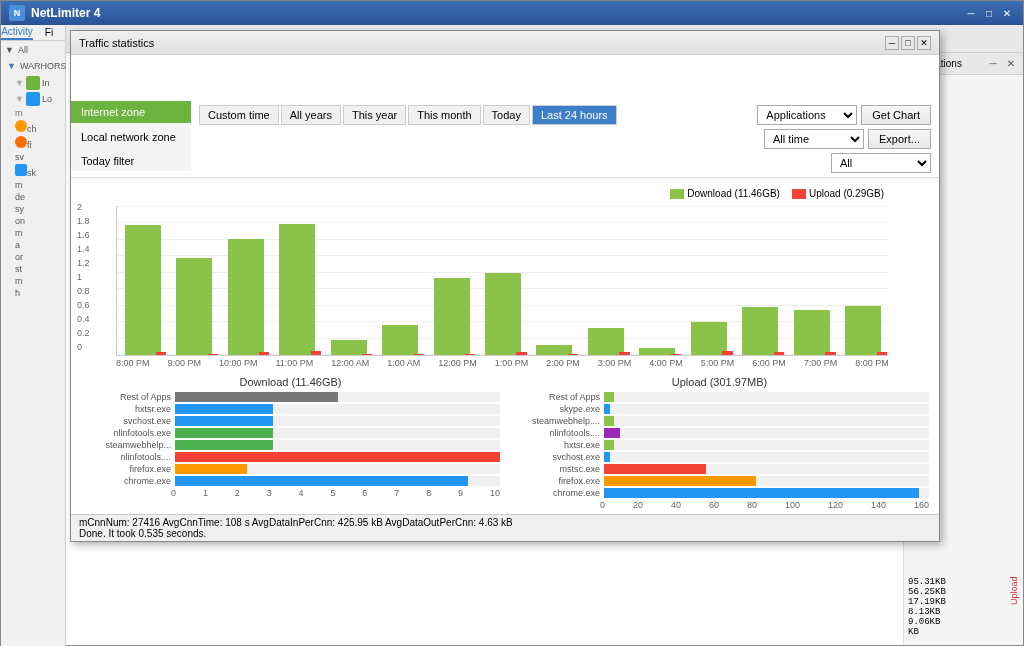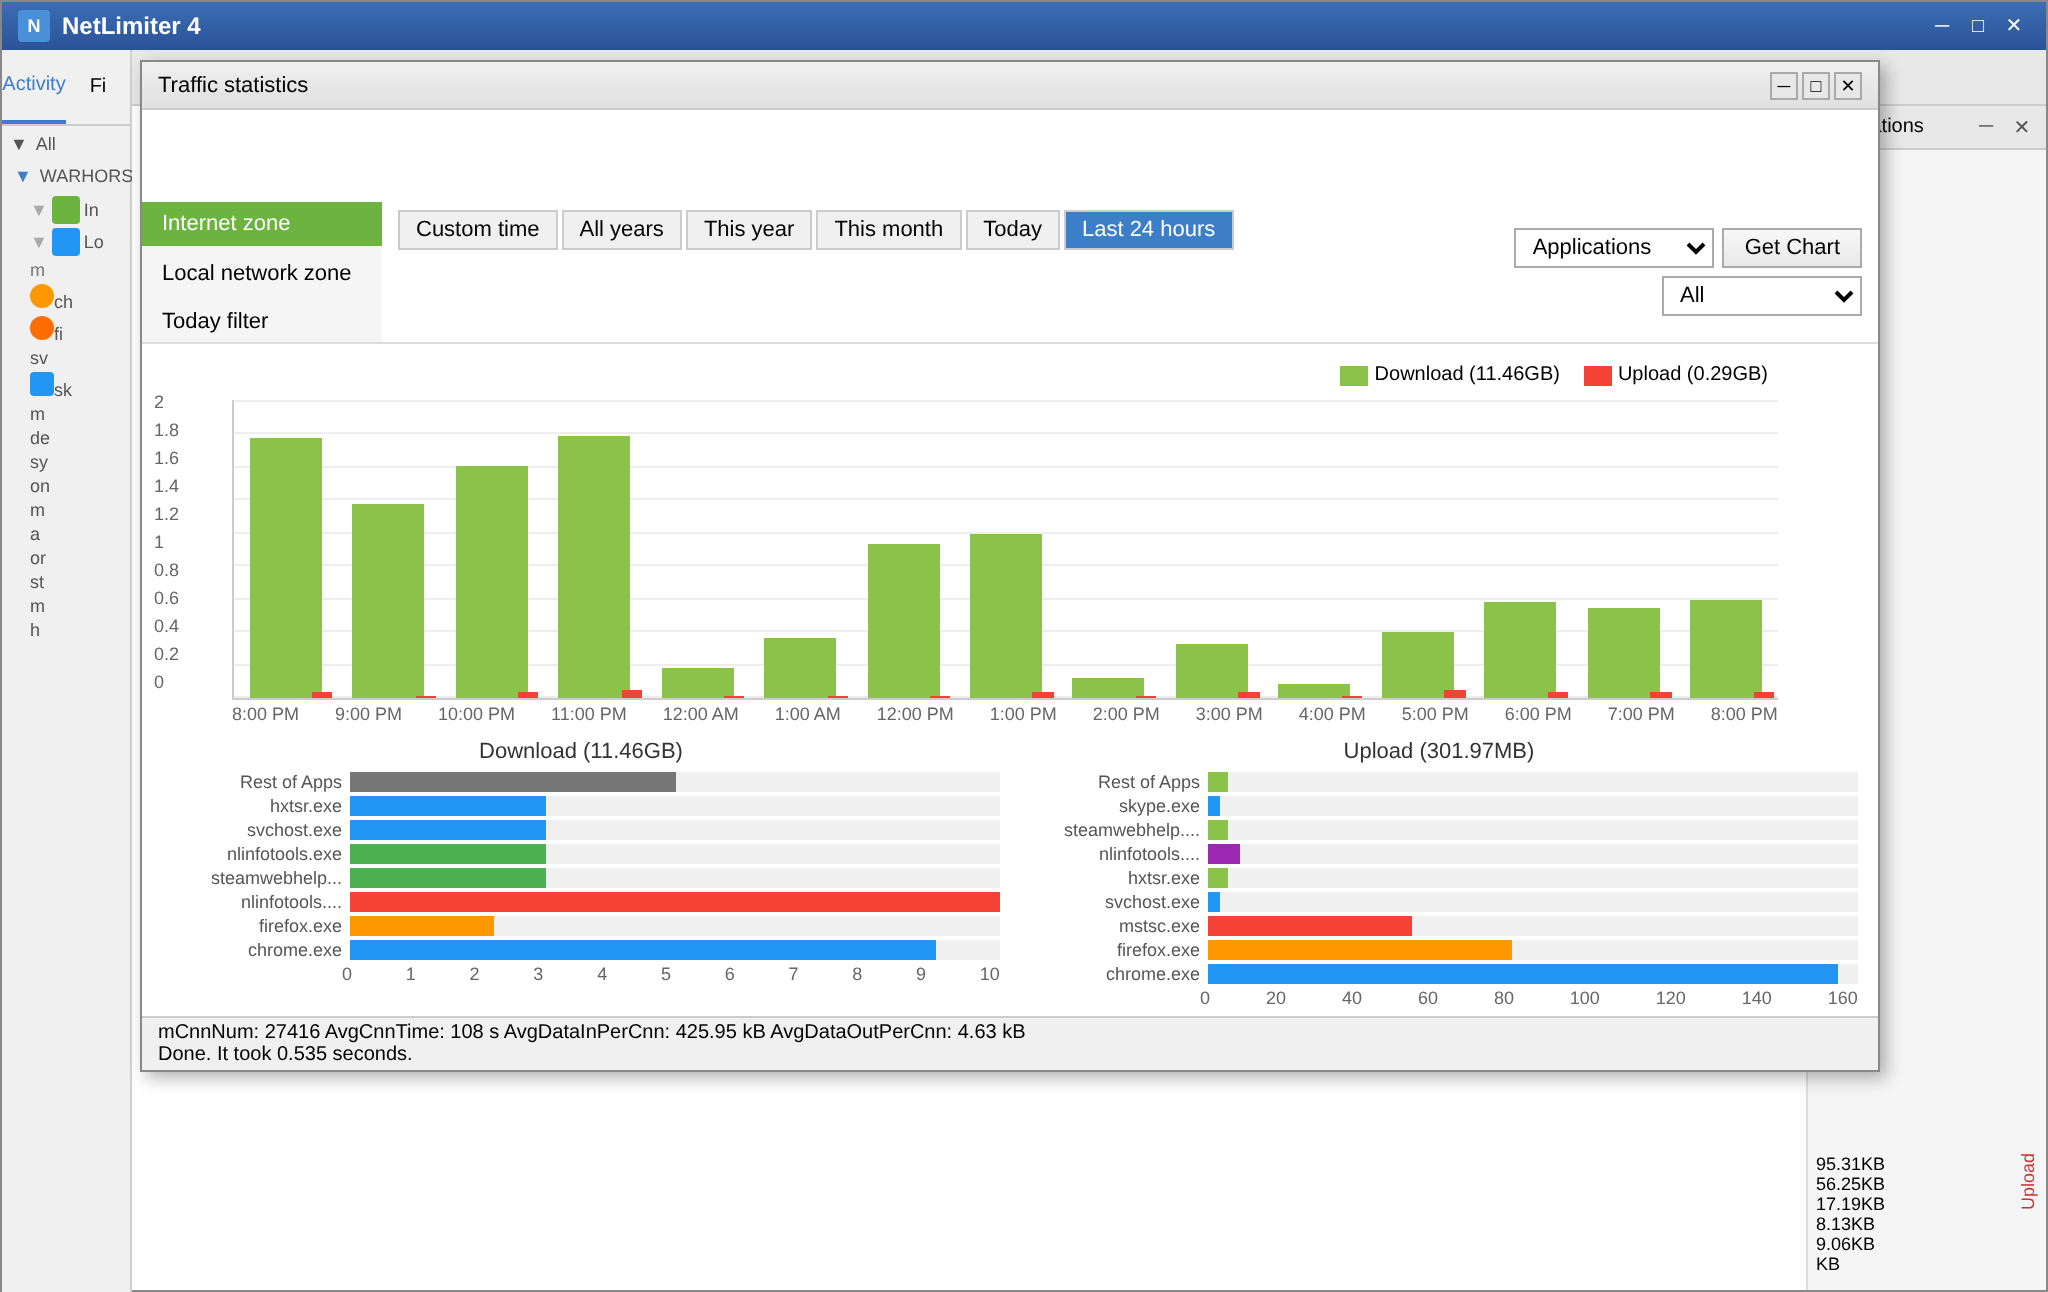--- a/index.html
+++ b/index.html
@@ -38,21 +38,21 @@
       <span>NetLimiter 4</span>
     </div>
     <div class="win-controls">
       <button class="win-btn">─</button>
       <button class="win-btn">□</button>
       <button class="win-btn close">✕</button>
     </div>
   </div>
 
   <div class="bg-sidebar">
-    <div style="display:flex; height:38px; border-bottom:1px solid #ccc;">
+    <div style="display:flex; height:16px; border-bottom:1px solid #ccc;">
       <div style="flex:1; display:flex; align-items:center; justify-content:center; font-size:10px; border-bottom:2px solid #3c7ec8; color:#3c7ec8; cursor:pointer;">Activity</div>
       <div style="flex:1; display:flex; align-items:center; justify-content:center; font-size:10px; cursor:pointer;">Fi</div>
     </div>
     <div style="padding:2px; font-size:9px; color:#555;">
       <div style="display:flex; gap:4px; padding:2px;">
         <span>▼</span>
         <span>All</span>
       </div>
       <div style="padding-left:4px;">
         <div style="display:flex; align-items:center; gap:2px; padding:1px 0;">
@@ -104,21 +104,21 @@
   <div class="bg-list"></div>
   <div class="bg-list-right">
     <div style="position:absolute; top:0; left:0; right:0; height:22px; background:#e8e8e8; border-bottom:1px solid #ccc; display:flex; align-items:center; justify-content:space-between; padding: 0 4px; font-size:10px;">
       <span>Applications</span>
       <div class="win-controls">
         <button class="win-btn" style="color:#555;">─</button>
         <button class="win-btn" style="color:#555;">✕</button>
       </div>
     </div>
     <div style="position:absolute; top:22px; right:4px; font-size:9px; color:#cc3333; writing-mode:vertical-rl; transform: rotate(180deg); bottom:40px; display:flex; align-items:center;">Upload</div>
-    <div style="position:absolute; bottom:8px; left:4px; right:4px; font-size:9px;">
+    <div style="position:absolute; bottom:8px; left:4px; right:4px; font-size:9px;font-family:Liberation Mono, monospace;">
       <div>95.31KB</div>
       <div>56.25KB</div>
       <div>17.19KB</div>
       <div>8.13KB</div>
       <div>9.06KB</div>
       <div>KB</div>
     </div>
   </div>
 </div>
 
@@ -148,20 +148,26 @@
         <button style="padding:3px 8px; font-size:11px; border:1px solid #ccc; background:#f0f0f0; cursor:pointer;">Today</button>
         <button style="padding:3px 8px; font-size:11px; border:1px solid #ccc; background:#3c7ec8; color:white; cursor:pointer;">Last 24 hours</button>
       </div>
     </div>
     <div style="display:flex; flex-direction:column; gap:4px; padding:4px 8px; align-items:flex-end; justify-content:center;">
       <div style="display:flex; gap:4px; align-items:center;">
         <select class="dropdown">
           <option>Applications</option>
         </select>
         <button class="action-btn">Get Chart</button>
+      </div>
+      <div style="display:flex; gap:4px; align-items:center;">
+        <select class="dropdown">
+          <option>All time</option>
+        </select>
+        <button class="action-btn">Export...</button>
       </div>
       <div style="display:flex; gap:4px; align-items:center;">
         <select class="dropdown">
           <option>All</option>
         </select>
       </div>
     </div>
   </div>
 
   <div style="text-align:center; font-size:11px; color:#333; padding:4px 0 0 0;"></div>

